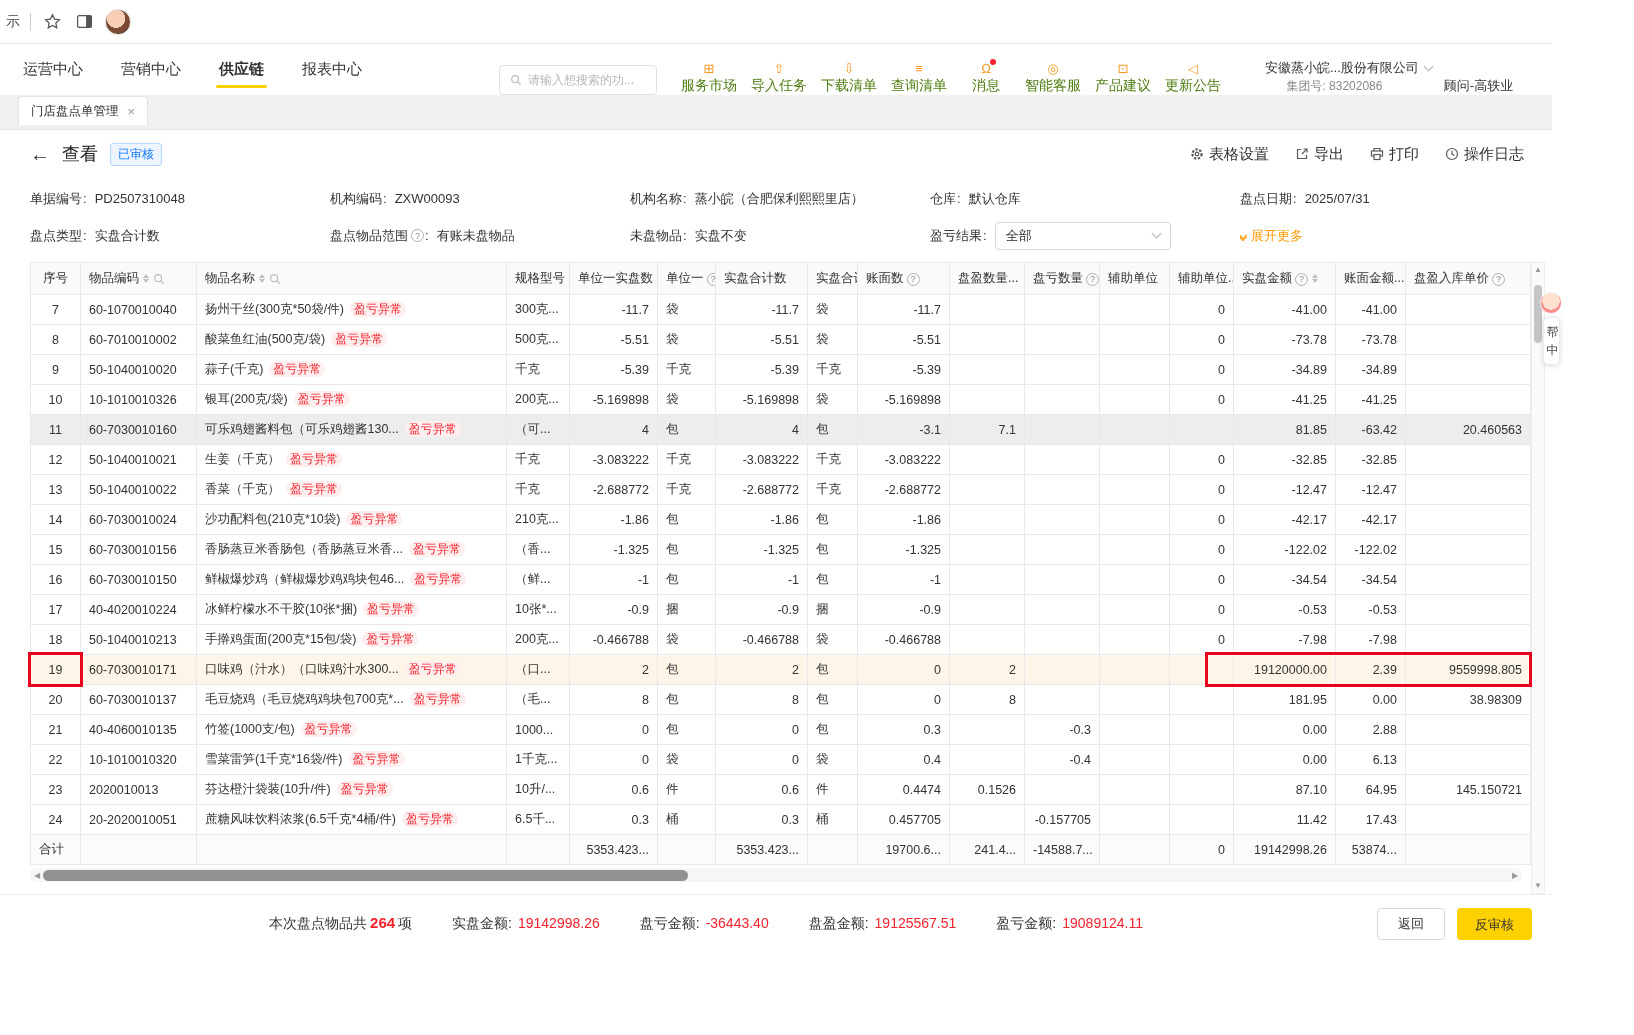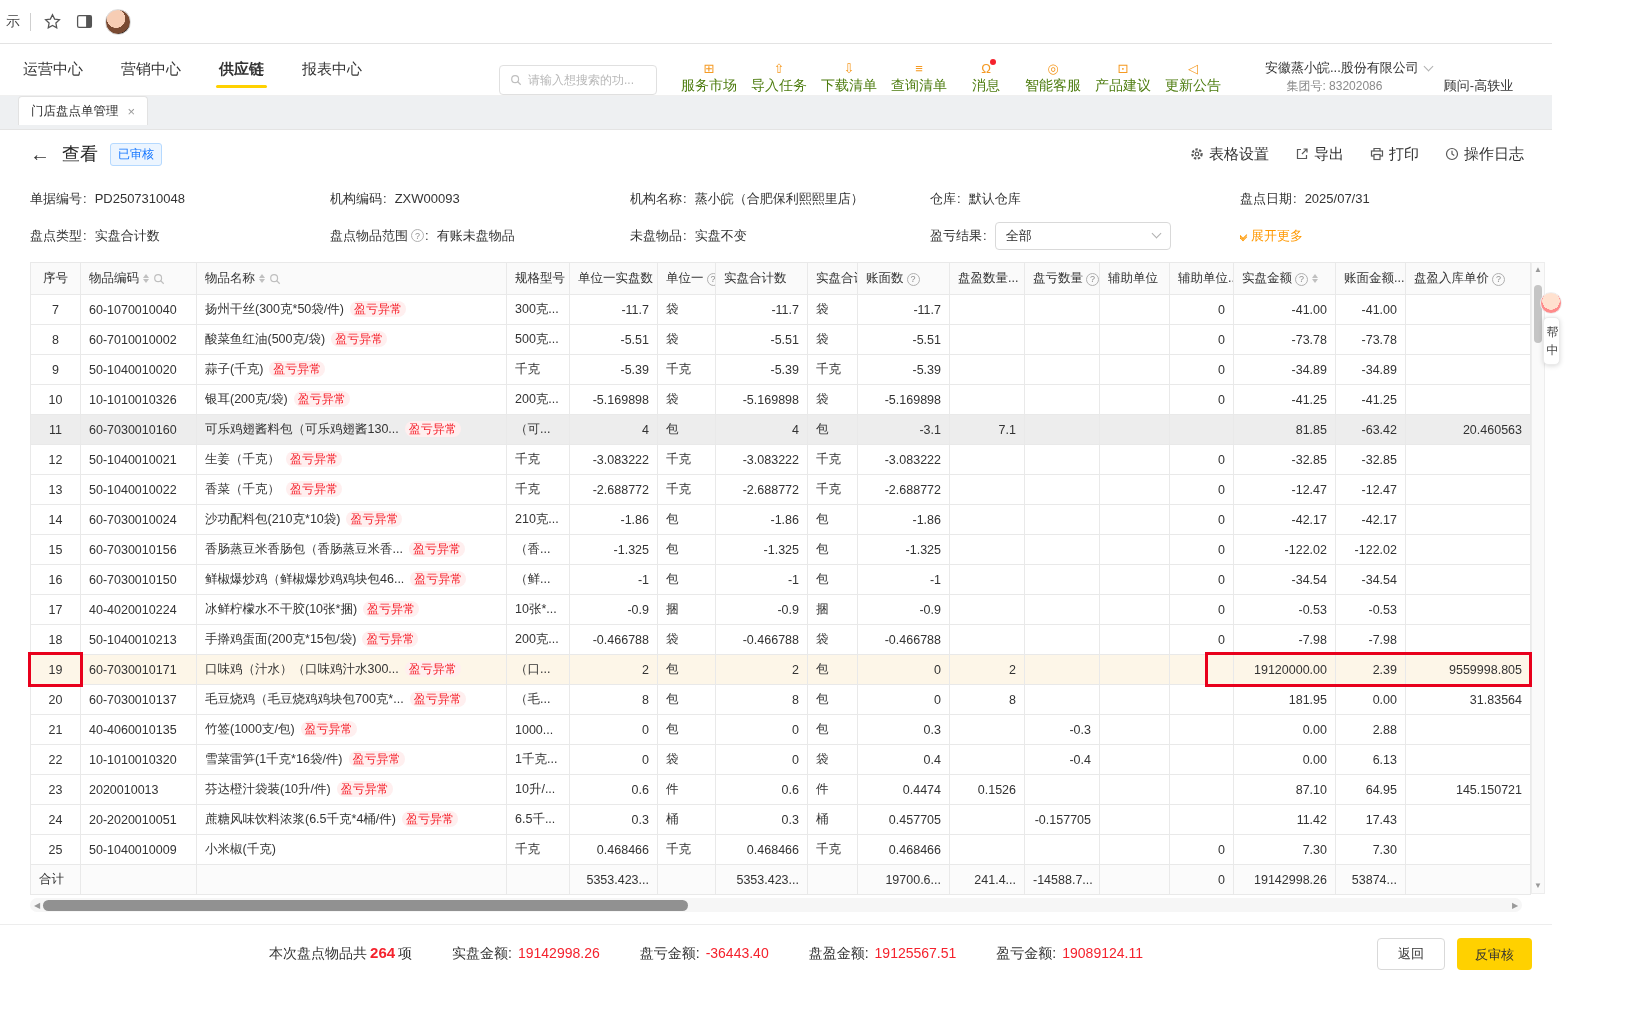--- a/index.html
+++ b/index.html
@@ -604,21 +604,21 @@
               <td class="td-left">包</td>
               <td class="td-right">8</td>
               <td class="td-left">包</td>
               <td class="td-right">0</td>
               <td class="td-right">8</td>
               <td class="td-right"></td>
               <td class="td-left"></td>
               <td class="td-right"></td>
               <td class="td-right">181.95</td>
               <td class="td-right">0.00</td>
-              <td class="td-right">31.83564</td>
+              <td class="td-right">38.98309</td>
             </tr>
             <tr>
               <td class="td-center">21</td>
               <td class="td-left">40-4060010135</td>
               <td class="td-left"><span class="cell-text">竹签(1000支/包)</span><span class="tag">盈亏异常</span></td>
               <td class="td-left">1000...</td>
               <td class="td-right">0</td>
               <td class="td-left">包</td>
               <td class="td-right">0</td>
               <td class="td-left">包</td>
@@ -676,38 +676,20 @@
               <td class="td-left">桶</td>
               <td class="td-right">0.3</td>
               <td class="td-left">桶</td>
               <td class="td-right">0.457705</td>
               <td class="td-right"></td>
               <td class="td-right">-0.157705</td>
               <td class="td-left"></td>
               <td class="td-right"></td>
               <td class="td-right">11.42</td>
               <td class="td-right">17.43</td>
-              <td class="td-right"></td>
-            </tr>
-            <tr>
-              <td class="td-center">25</td>
-              <td class="td-left">50-1040010009</td>
-              <td class="td-left"><span class="cell-text">小米椒(千克)</span></td>
-              <td class="td-left">千克</td>
-              <td class="td-right">0.468466</td>
-              <td class="td-left">千克</td>
-              <td class="td-right">0.468466</td>
-              <td class="td-left">千克</td>
-              <td class="td-right">0.468466</td>
-              <td class="td-right"></td>
-              <td class="td-right"></td>
-              <td class="td-left"></td>
-              <td class="td-right">0</td>
-              <td class="td-right">7.30</td>
-              <td class="td-right">7.30</td>
               <td class="td-right"></td>
             </tr>
             <tr class="total-row">
               <td class="td-left">合计</td>
               <td class="td-left"></td>
               <td class="td-left"></td>
               <td class="td-left"></td>
               <td class="td-right">5353.423...</td>
               <td class="td-left"></td>
               <td class="td-right">5353.423...</td>

